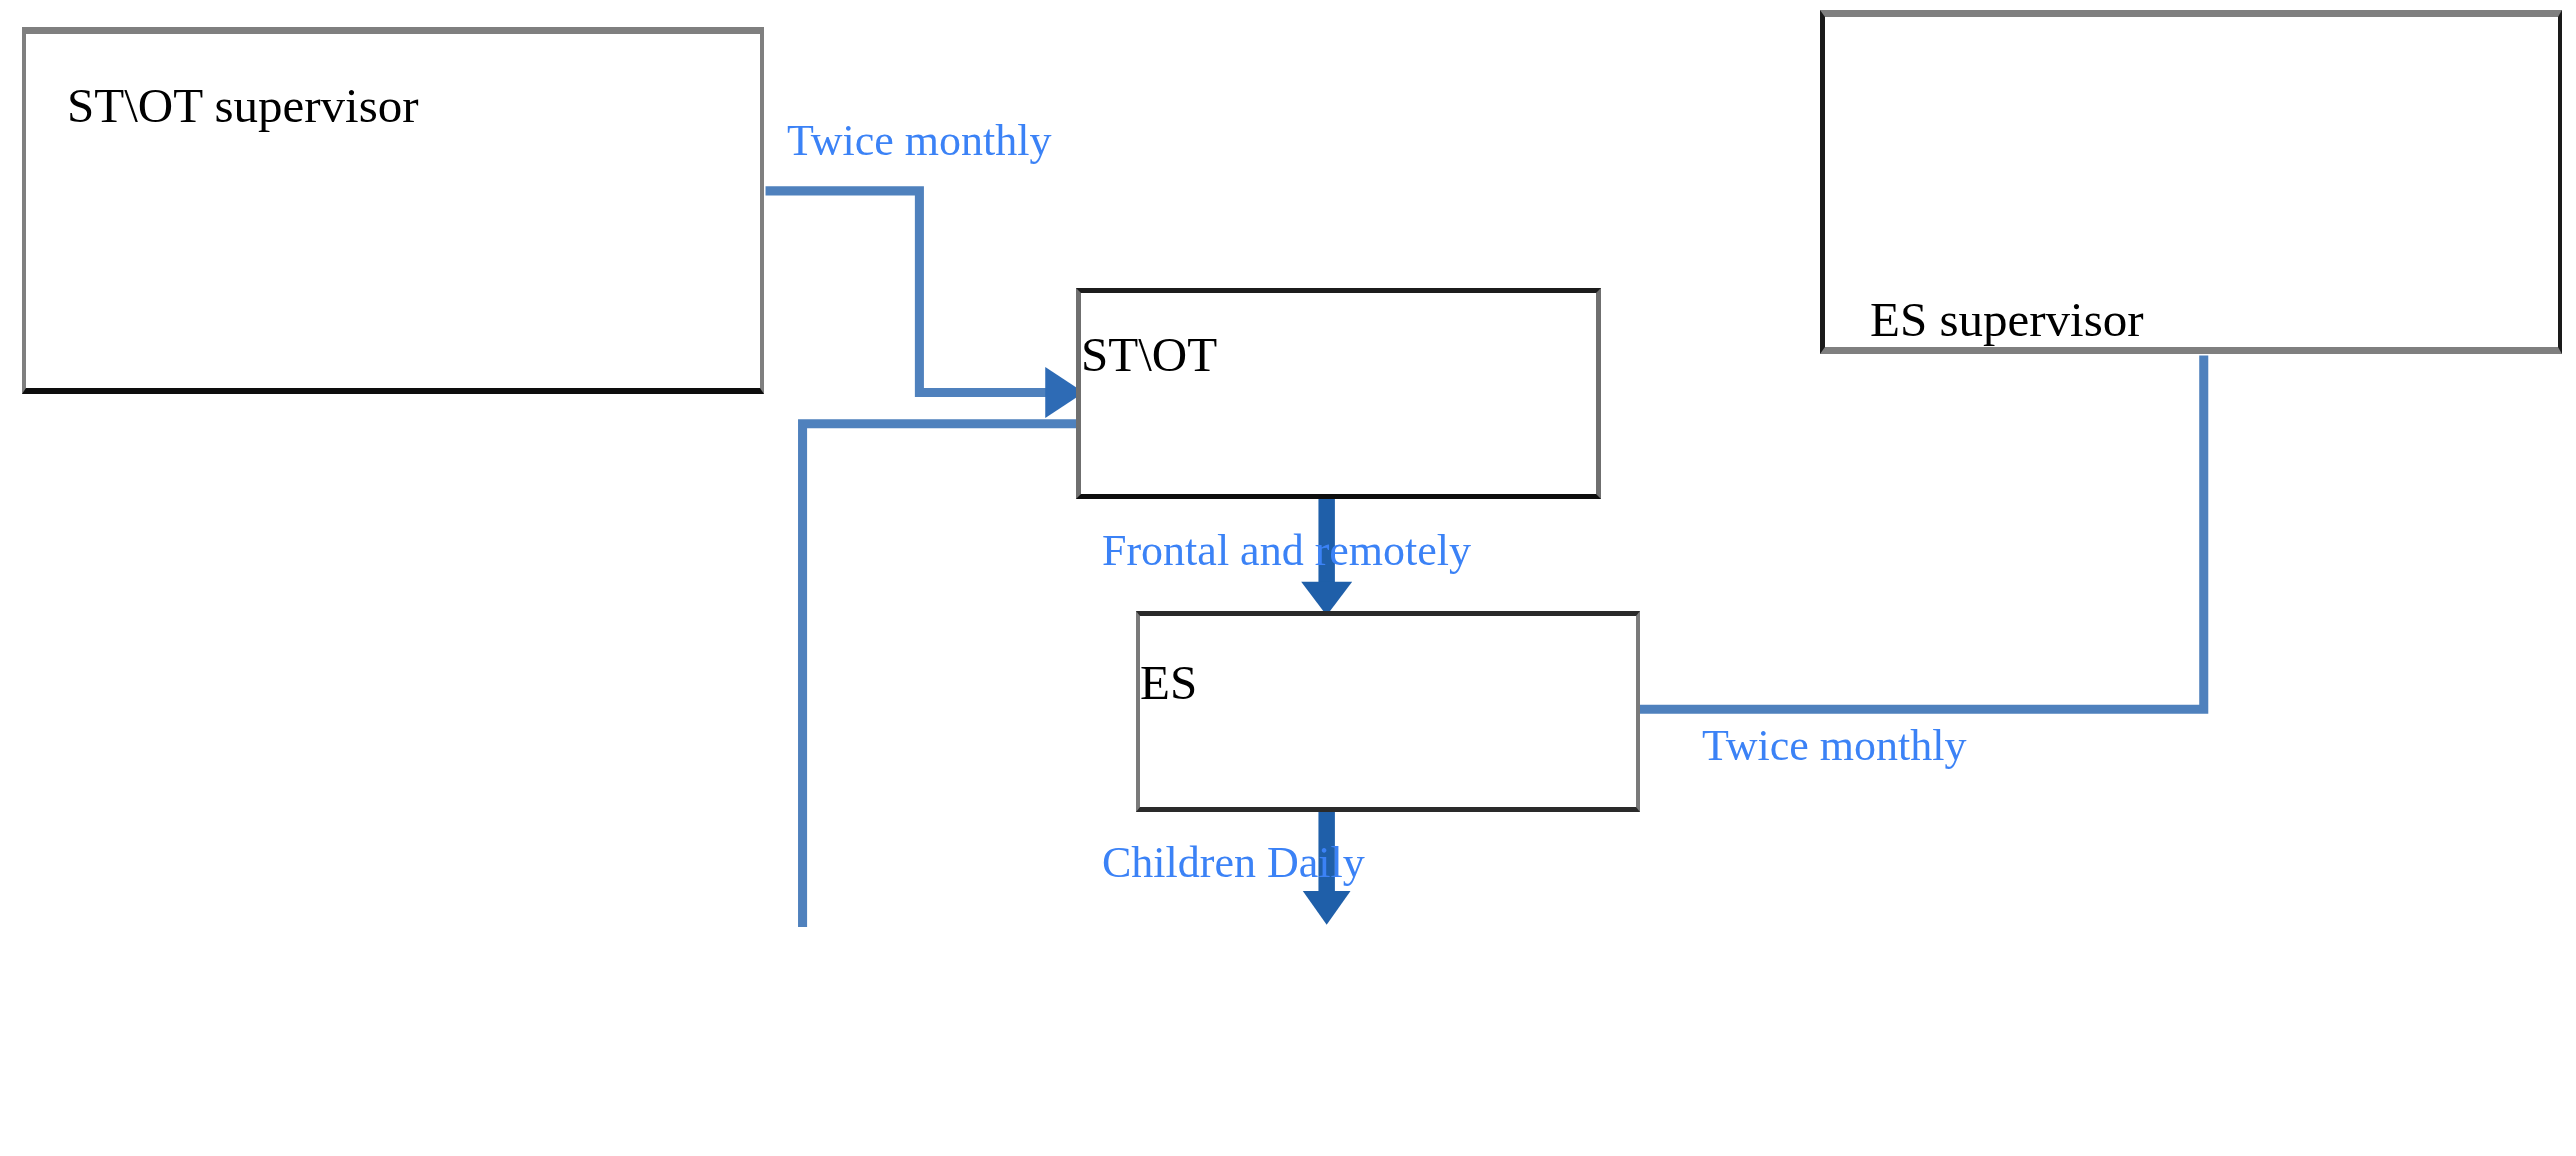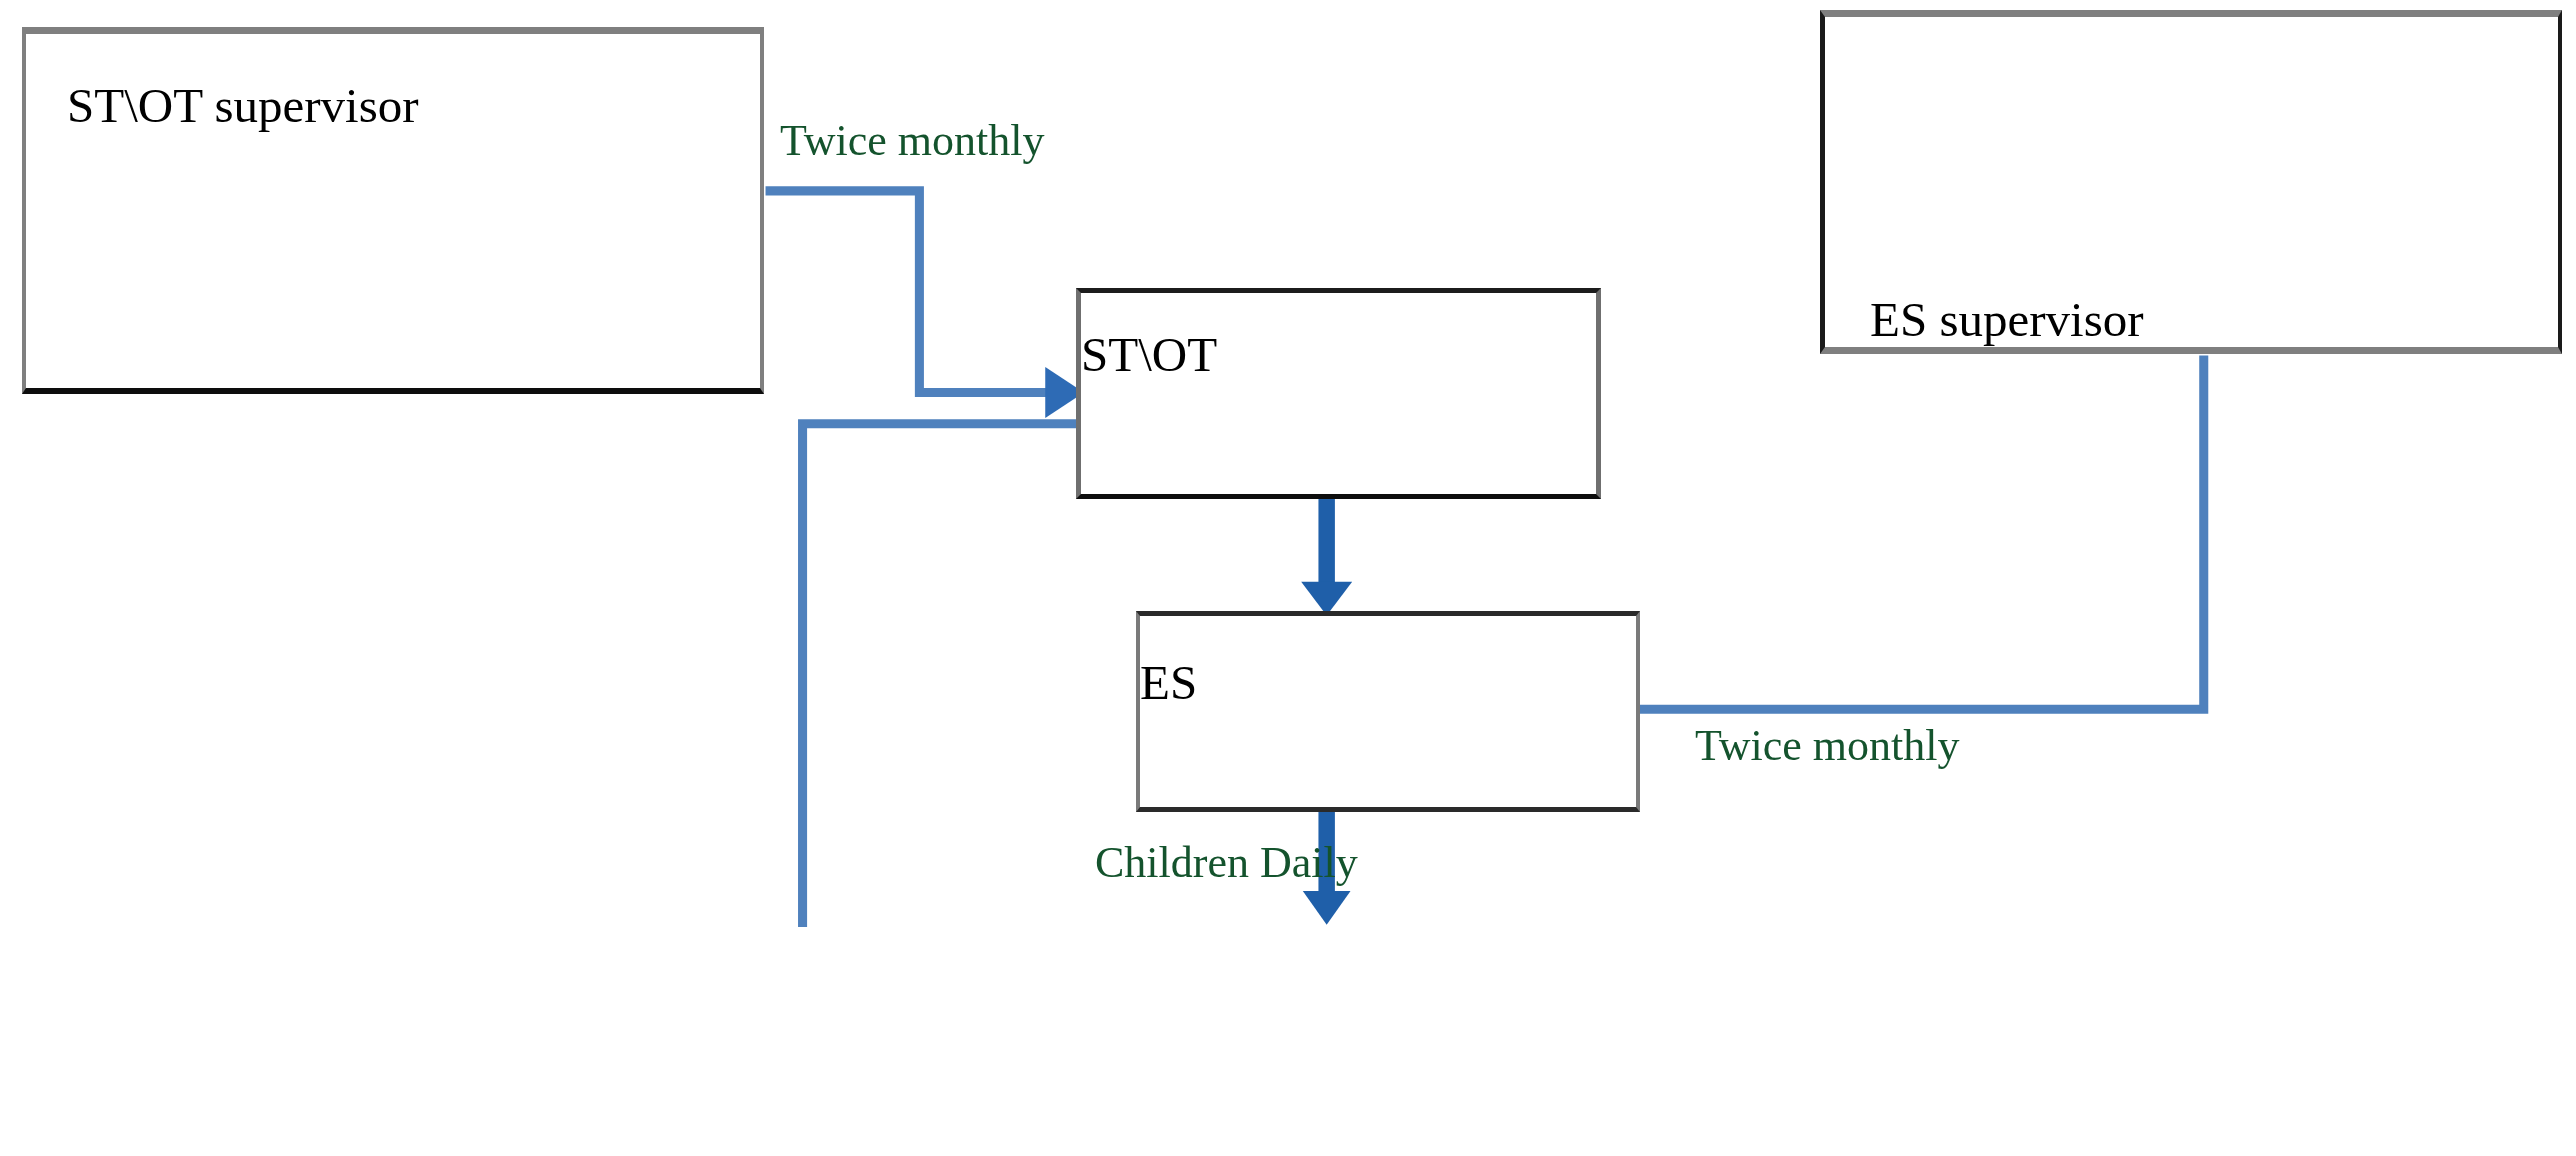--- a/index.html
+++ b/index.html
@@ -85,24 +85,25 @@
     border-bottom: 6.6px solid #3a3a3a;
     align-items: flex-start;
   }
   #node-children .node-label { margin-top: 35px; }
 
   
   .edge-label {
     position: absolute;
     font-size: 44px;
     line-height: 1;
-    color: #14532d;
+    color: #3b82f6;
     white-space: nowrap;
     z-index: 5;
     font-family: "Liberation Serif", "DejaVu Serif", serif;
+    margin-left: 7px;
   }
   #label-twice-monthly-st  { left: 780px;  top: 119px; }
   #label-frontal-remotely  { left: 1095px; top: 529px; }
   #label-twice-monthly-es  { left: 1695px; top: 724px; }
   #label-frontal-daily     { left: 1095px; top: 841px; }
 
   
   #connectors {
     position: absolute;
     left: 0; top: 0;
@@ -159,19 +160,20 @@
     <span class="node-label">ST\OT</span>
   </div>
 
   <div class="node" id="node-es">
     <span class="node-label">ES</span>
   </div>
 
 
   <div class="edge-label" id="label-twice-monthly-st">Twice monthly</div>
 
+  <div class="edge-label" id="label-frontal-remotely">Frontal  and remotely</div>
 
   <div class="edge-label" id="label-twice-monthly-es">Twice monthly</div>
 
   <div class="edge-label" id="label-frontal-daily">Children  Daily</div>
 
 </div>
 
 
 </body></html>

